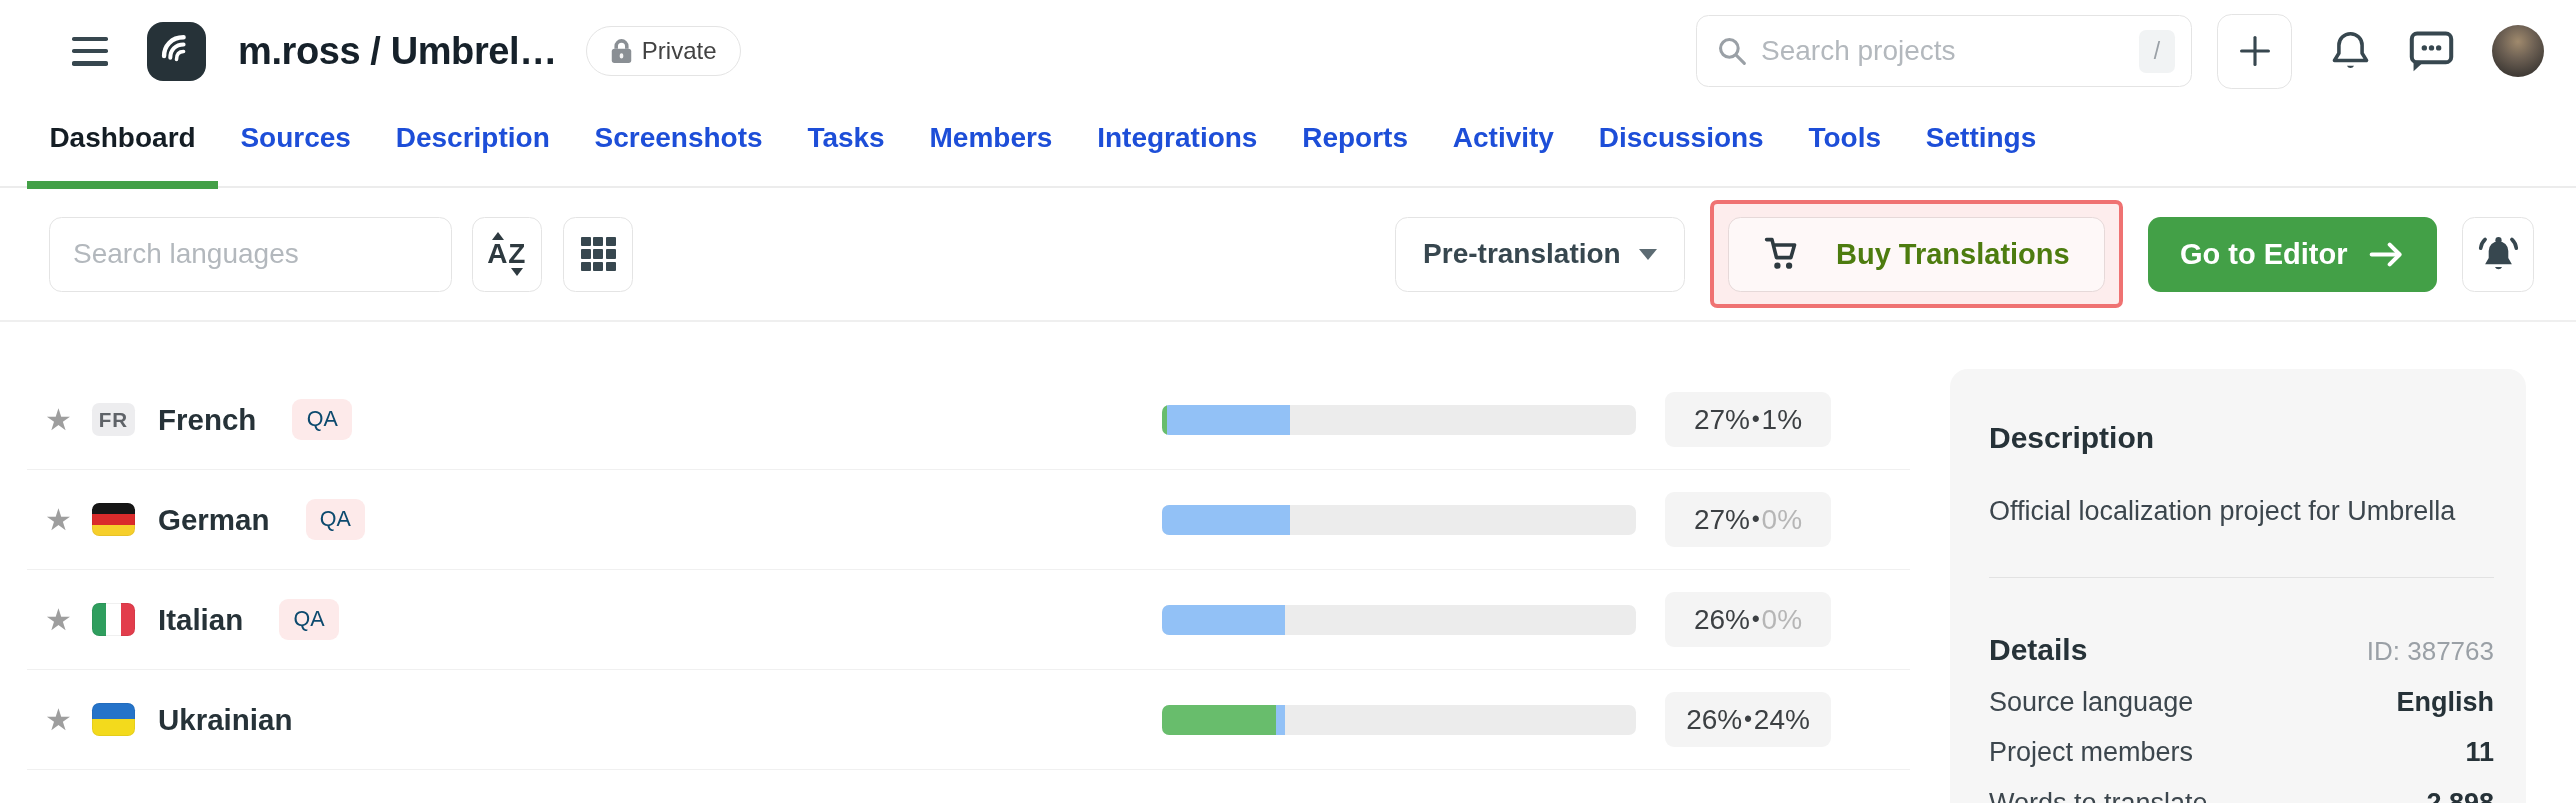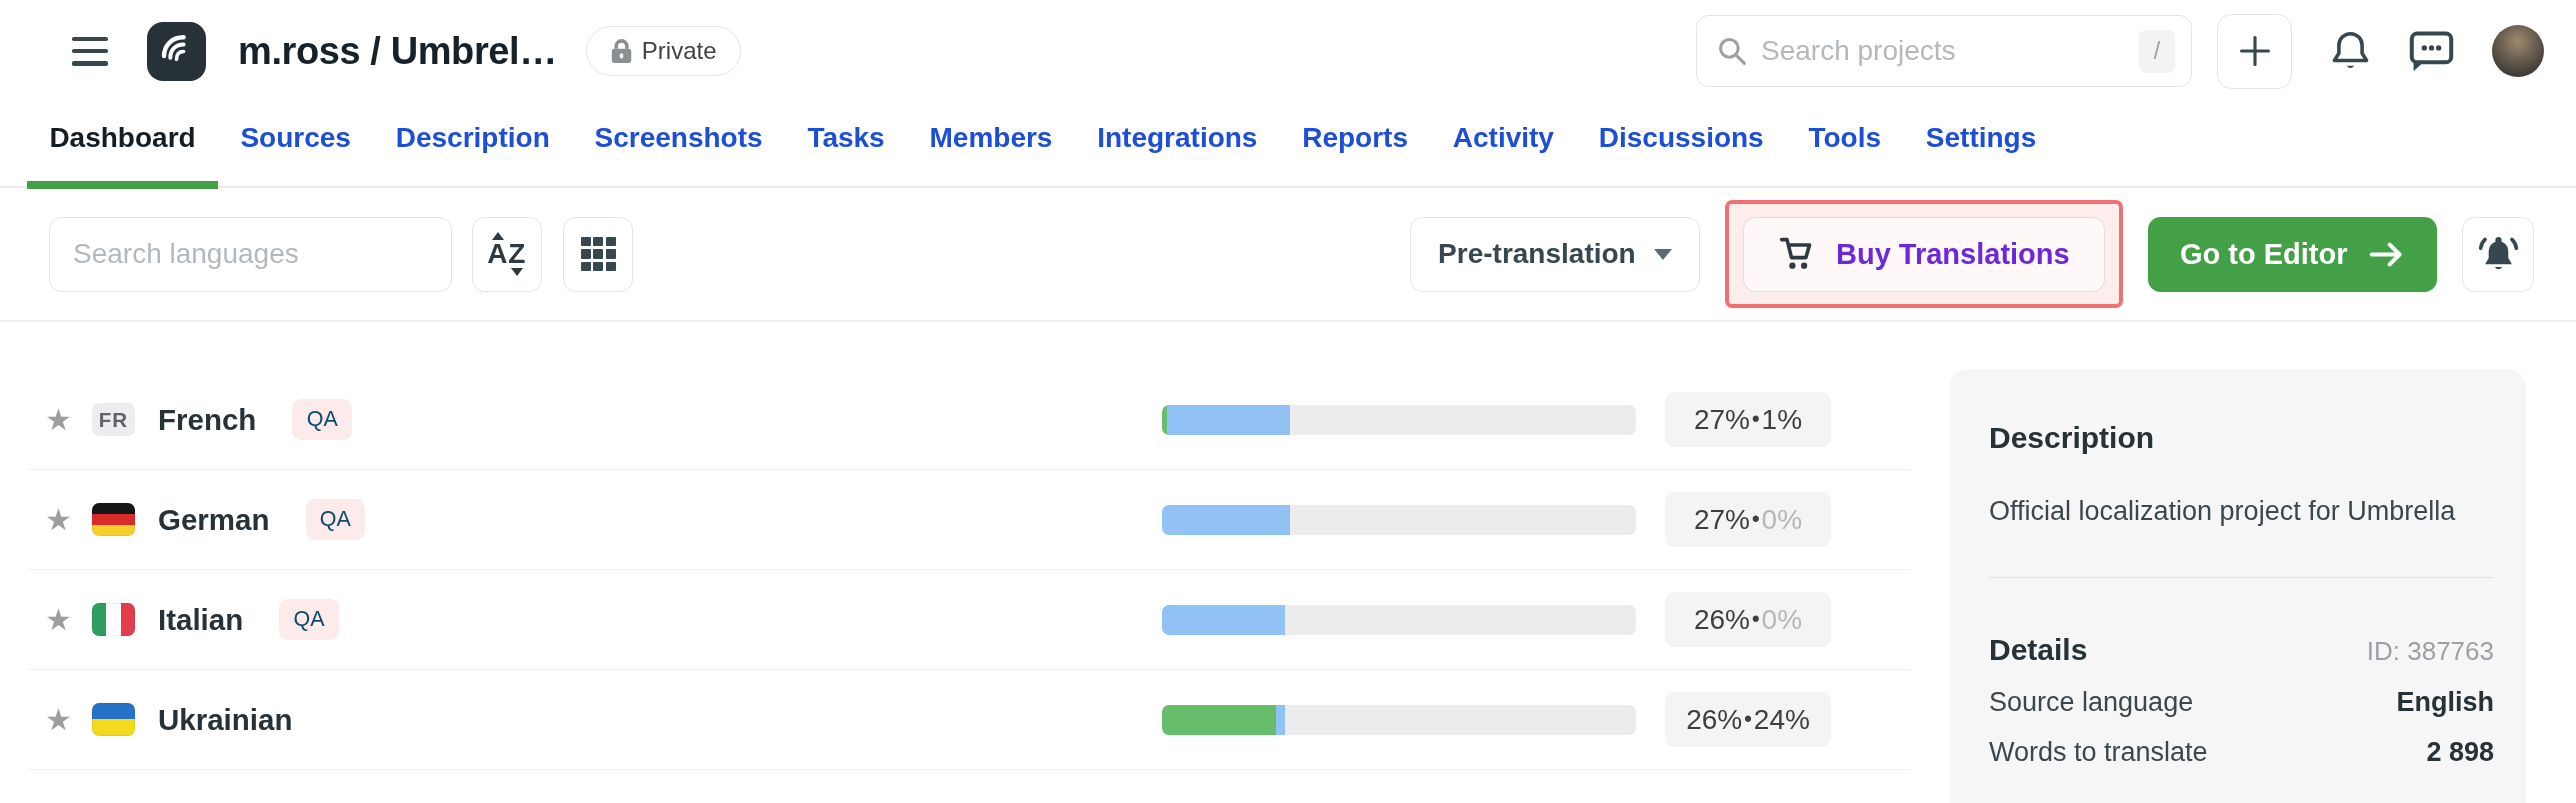--- a/index.html
+++ b/index.html
@@ -35,21 +35,21 @@
   .tool-btn { height:75px; min-width:70px; border:1.8px solid #e4e4e4; border-radius:12.5px; background:#fff; display:flex; align-items:center; justify-content:center; cursor:pointer; }
   .sort-btn { margin-left:19.7px; position:relative; font-size:28px; font-weight:700; color:#2e3a40; letter-spacing:0.9px; }
   .sort-btn .tri-up { position:absolute; top:14.3px; left:19.7px; width:0; height:0; border-left:6.3px solid transparent; border-right:6.3px solid transparent; border-bottom:8px solid #2e3a40; }
   .sort-btn .tri-dn { position:absolute; bottom:14.3px; right:18px; width:0; height:0; border-left:6.3px solid transparent; border-right:6.3px solid transparent; border-top:8px solid #2e3a40; }
   .grid-btn { margin-left:21.5px; }
   .grid-icon { display:grid; grid-template-columns:repeat(3,9.8px); grid-template-rows:repeat(3,9.8px); gap:2.7px; }
   .grid-icon i { background:#37474f; border-radius:0.9px; }
   .pretrans-btn { height:75px; border:1.8px solid #e4e4e4; border-radius:12.5px; background:#fff; display:flex; align-items:center; gap:18px; padding:0 27px; font-size:28px; font-weight:600; color:#37474f; cursor:pointer; font-family:inherit; }
   .caret { width:0; height:0; border-left:9px solid transparent; border-right:9px solid transparent; border-top:11.6px solid #5c6b73; }
   .highlight-box { margin-left:25px; border:4.5px solid #ef7272; background:rgba(239,114,114,0.13); border-radius:7.2px; padding:12.5px 14.3px; display:flex; }
-  .buy-btn { height:75px; border:1.8px solid #e6d9d9; border-radius:12.5px; background:rgba(255,255,255,0.6); display:flex; align-items:center; gap:22px; padding:0 34px; font-size:29px; font-weight:600; color:#6d28d9; cursor:pointer; font-family:inherit; }
+  .buy-btn { height:75px; border:1.8px solid #e6d9d9; border-radius:12.5px; background:rgba(255,255,255,0.6); display:flex; align-items:center; gap:37px; padding:0 34px; font-size:29px; font-weight:600; color:#4d7c0f; cursor:pointer; font-family:inherit; }
   .editor-btn { height:75px; margin-left:25px; border:none; border-radius:12.5px; background:#43a047; color:#fff; display:flex; align-items:center; gap:21.5px; padding:0 32px; font-size:29px; font-weight:600; cursor:pointer; font-family:inherit; }
   .news-btn { height:75px; width:72px; margin-left:25px; border:1.8px solid #e4e4e4; border-radius:12.5px; background:#fff; display:flex; align-items:center; justify-content:center; cursor:pointer; }
 
   
   .main { display:flex; align-items:flex-start; }
   .lang-list { flex:1; margin:48px 40px 0 27px; }
   .lang-row { height:100px; display:flex; align-items:center; border-bottom:1.8px solid #f0f0f0; padding-left:18px; }
   .star { font-size:30px; color:#9e9e9e; width:47px; cursor:pointer; }
   .flag { width:43px; height:33px; border-radius:7.2px; margin-right:23px; flex:0 0 auto; box-shadow:inset 0 0 0 0.9px rgba(0,0,0,0.06); }
   .flag-code { background:#ededef; display:flex; align-items:center; justify-content:center; font-size:20.6px; font-weight:600; color:#5f6368; letter-spacing:0.9px; box-shadow:none; }
@@ -285,19 +285,23 @@
     <hr class="panel-divider">
     <div class="details-head">
       <h2>Details</h2>
       <span class="details-id">ID: 387763</span>
     </div>
     <div class="detail-row">
       <span class="detail-label">Source language</span>
       <span class="detail-value">English</span>
     </div>
     <div class="detail-row">
+      <span class="detail-label">Project members</span>
+      <span class="detail-value">11</span>
+    </div>
+    <div class="detail-row">
       <span class="detail-label">Words to translate</span>
       <span class="detail-value">2 898</span>
     </div>
   </aside>
 
 </div>
 
 
 </body></html>

